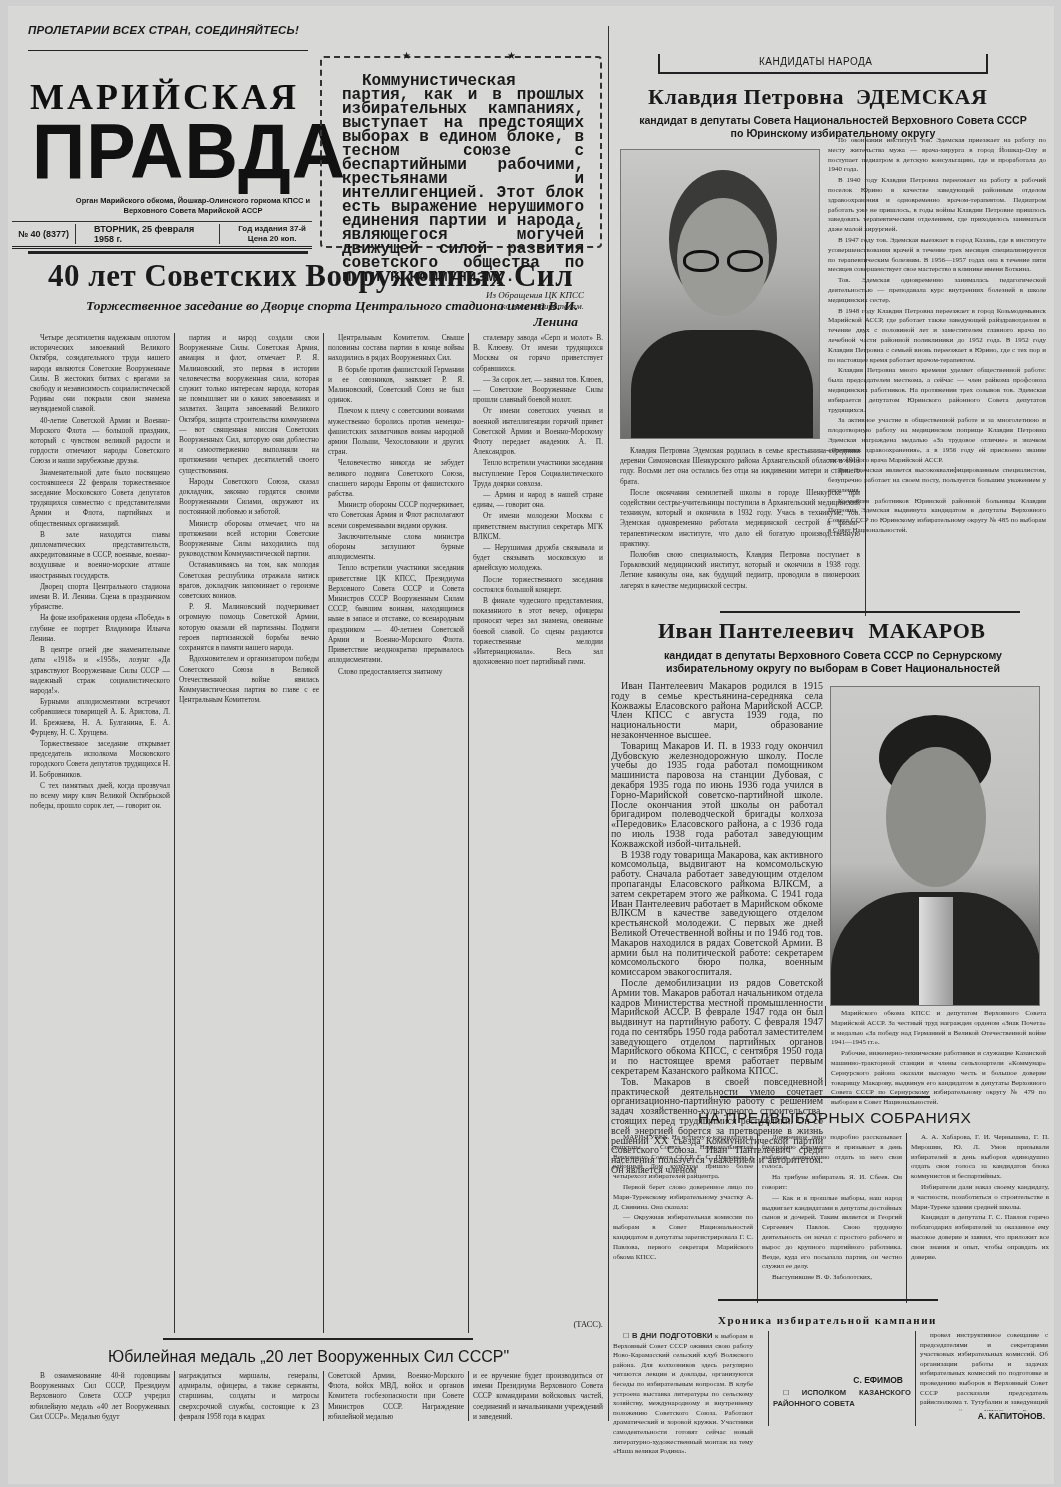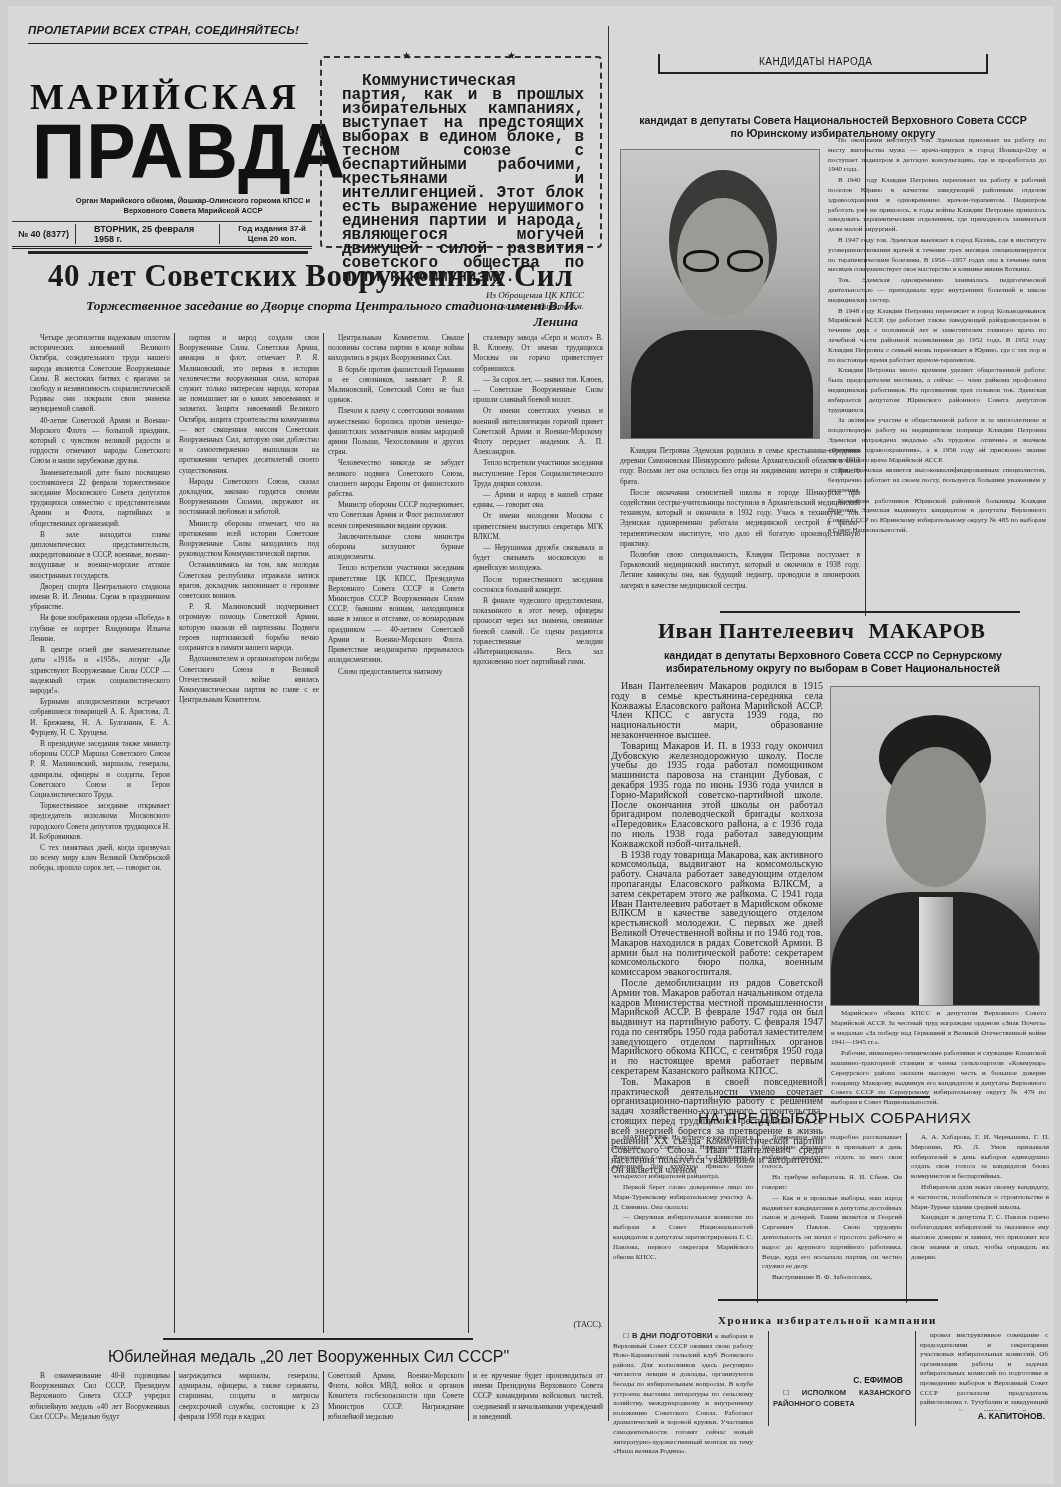--- a/index.html
+++ b/index.html
@@ -6,21 +6,21 @@
   html, body { width: 1061px; height: 1487px; background: #cfcfcf; overflow: hidden; }
   body { font-family: "Liberation Serif", serif; color: #1a1a1a; position: relative; }
   .page { position: absolute; left: 8px; top: 6px; width: 1046px; height: 1478px; background: #d8d8d6; }
   .abs { position: absolute; }
   .col-text { font-family: "Liberation Serif", serif; font-size: 7.4px; line-height: 10.2px; text-align: justify; color: #2a2a2a; }
   .col-text p { text-indent: 10px; margin-bottom: 1px; }
   .vr { position: absolute; width: 1px; background: #333; }
   .hr { position: absolute; height: 2px; background: #222; }
 
   
-  .slogan { left: 20px; top: 18px; width: 280px; font-family: "Liberation Sans", sans-serif; font-style: italic; font-weight: bold; font-size: 11.5px; letter-spacing: 0.2px; border-bottom: 1.5px solid #222; padding-bottom: 7px; }
+  .slogan { left: 20px; top: 18px; width: 280px; font-family: "Liberation Sans", sans-serif; font-style: italic; font-weight: bold; font-size: 11.5px; letter-spacing: 0.2px; border-bottom: 1.5px solid #222; padding-bottom: 14px; }
   .title1 { left: 22px; top: 70px; font-family: "Liberation Serif", serif; font-size: 36px; font-weight: bold; letter-spacing: 3px; color: #111; }
   .title2 { left: 24px; top: 108px; font-family: "Liberation Sans", sans-serif; font-size: 74px; font-weight: 900; letter-spacing: 1px; color: #111; transform: scaleY(1.05); line-height: 76px; }
   .organ { left: 60px; top: 190px; width: 250px; font-family: "Liberation Sans", sans-serif; font-weight: bold; font-size: 7.5px; text-align: center; line-height: 10px; }
   .issue-bar { left: 4px; top: 215px; width: 300px; height: 28px; border-top: 1px solid #333; border-bottom: 3px double #222; font-family: "Liberation Sans", sans-serif; font-weight: bold; font-size: 9px; display: flex; align-items: center; }
   .issue-bar div { padding: 0 6px; }
   .issue-bar .sep { border-left: 1px solid #333; height: 20px; }
   .price { font-size: 8px; line-height: 10px; text-align: center; }
 
   .quote-box { left: 312px; top: 50px; width: 282px; height: 192px; border: 2px dashed #333; border-radius: 4px; padding: 16px 16px 8px 20px; }
   .quote-box .qt { font-family: Liberation Mono, monospace; font-weight: bold; font-size: 16px; line-height: 14px; text-align: justify; text-indent: 20px; }
@@ -74,20 +74,24 @@
       <div>Из Обращения ЦК КПСС</div>
       <div>ко всем избирателям.</div>
     </div>
   </div>
 
   <div class="vr" style="left:600px; top:20px; height:1395px;"></div>
 
   <div class="abs section-box"></div>
   <div class="abs section-label">КАНДИДАТЫ НАРОДА</div>
 
+  <div class="abs" style="left:640px; top:78px;">
+    <span class="cand-name">Клавдия Петровна</span>
+    <span class="cand-name" style="margin-left:8px;">ЭДЕМСКАЯ</span>
+  </div>
   <div class="abs cand-sub" style="left:625px; top:108px; width:400px;">кандидат в депутаты Совета Национальностей Верховного Совета СССР по Юринскому избирательному округу</div>
 
   <div class="abs photo" style="left:612px; top:143px; width:200px; height:290px;">
     <div class="head" style="left:48px; top:20px; width:108px; height:138px; background:#3a3a38;"></div>
     <div class="head" style="left:56px; top:48px; width:92px; height:118px; background:#9a9a96;"></div>
     <div class="abs" style="left:62px; top:100px; width:36px; height:22px; border:3px solid #111; border-radius:45%;"></div>
     <div class="abs" style="left:106px; top:100px; width:36px; height:22px; border:3px solid #111; border-radius:45%;"></div>
     <div class="abs" style="left:10px; top:180px; width:182px; height:120px; background:#232322; border-radius:60px 60px 0 0;"></div>
   </div>
 
@@ -179,21 +183,20 @@
 
   <div class="abs col-text" style="left:22px; top:327px; width:140px; height:1000px; overflow:hidden;">
     <p>Четыре десятилетия надежным оплотом исторических завоеваний Великого Октября, созидательного труда нашего народа являются Советские Вооруженные Силы. В жестоких битвах с врагами за свободу и независимость социалистической Родины они покрыли свои знамена неувядаемой славой.</p>
     <p>40-летие Советской Армии и Военно-Морского Флота — большой праздник, который с чувством великой радости и гордости отмечают народы Советского Союза и наши зарубежные друзья.</p>
     <p>Знаменательной дате было посвящено состоявшееся 22 февраля торжественное заседание Московского Совета депутатов трудящихся совместно с представителями Армии и Флота, партийных и общественных организаций.</p>
     <p>В зале находятся главы дипломатических представительств, аккредитованные в СССР, военные, военно-воздушные и военно-морские атташе иностранных государств.</p>
     <p>Дворец спорта Центрального стадиона имени В. И. Ленина. Сцена в праздничном убранстве.</p>
     <p>На фоне изображения ордена «Победа» в глубине ее портрет Владимира Ильича Ленина.</p>
     <p>В центре огней две знаменательные даты «1918» и «1958», лозунг «Да здравствуют Вооруженные Силы СССР — надежный страж социалистического народа!».</p>
     <p>Бурными аплодисментами встречают собравшиеся товарищей А. Б. Аристова, Л. И. Брежнева, Н. А. Булганина, Е. А. Фурцеву, Н. С. Хрущева.</p>
-    <p>В президиуме заседания также министр обороны СССР Маршал Советского Союза Р. Я. Малиновский, маршалы, генералы, адмиралы, офицеры и солдаты, Герои Советского Союза и Герои Социалистического Труда.</p>
     <p>Торжественное заседание открывает председатель исполкома Московского городского Совета депутатов трудящихся Н. И. Бобровников.</p>
     <p>С тех памятных дней, когда прозвучал по всему миру клич Великой Октябрьской победы, прошло сорок лет, — говорит он.</p>
   </div>
   <div class="vr" style="left:166px; top:327px; height:1000px;"></div>
   <div class="abs col-text" style="left:171px; top:327px; width:140px; height:1000px; overflow:hidden;">
     <p>партия и народ создали свои Вооруженные Силы. Советская Армия, авиация и флот, отмечает Р. Я. Малиновский, это первая в истории человечества вооруженная сила, которая служит только интересам народа, которая не помышляет ни о каких завоеваниях и захватах. Защита завоеваний Великого Октября, защита строительства коммунизма — вот священная миссия Советских Вооруженных Сил, которую они доблестно и самоотверженно выполняли на протяжении четырех десятилетий своего существования.</p>
     <p>Народы Советского Союза, сказал докладчик, законно гордятся своими Вооруженными Силами, окружают их постоянной любовью и заботой.</p>
     <p>Министр обороны отмечает, что на протяжении всей истории Советские Вооруженные Силы находились под руководством Коммунистической партии.</p>
     <p>Останавливаясь на том, как молодая Советская республика отражала натиск врагов, докладчик напоминает о героизме советских воинов.</p>
     <p>Р. Я. Малиновский подчеркивает огромную помощь Советской Армии, которую оказали ей партизаны. Подвиги героев партизанской борьбы вечно сохранятся в памяти нашего народа.</p>

